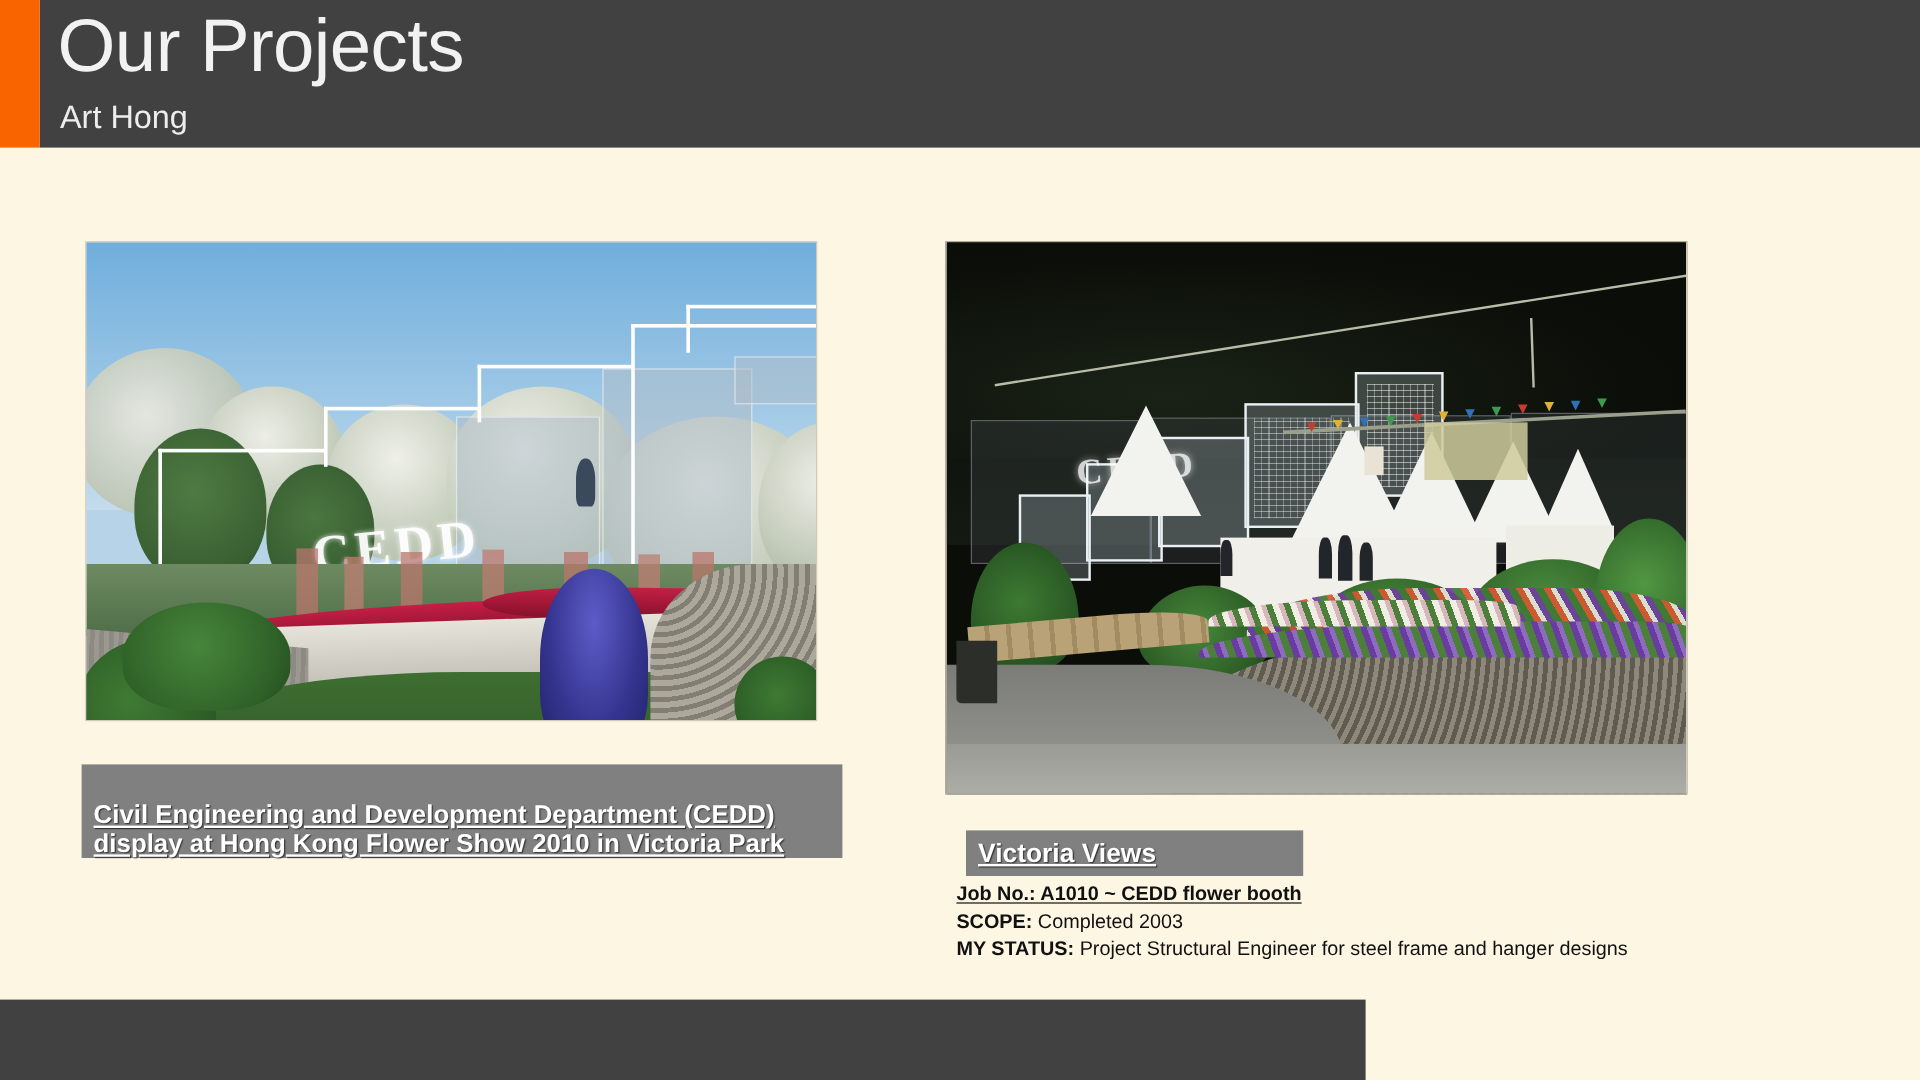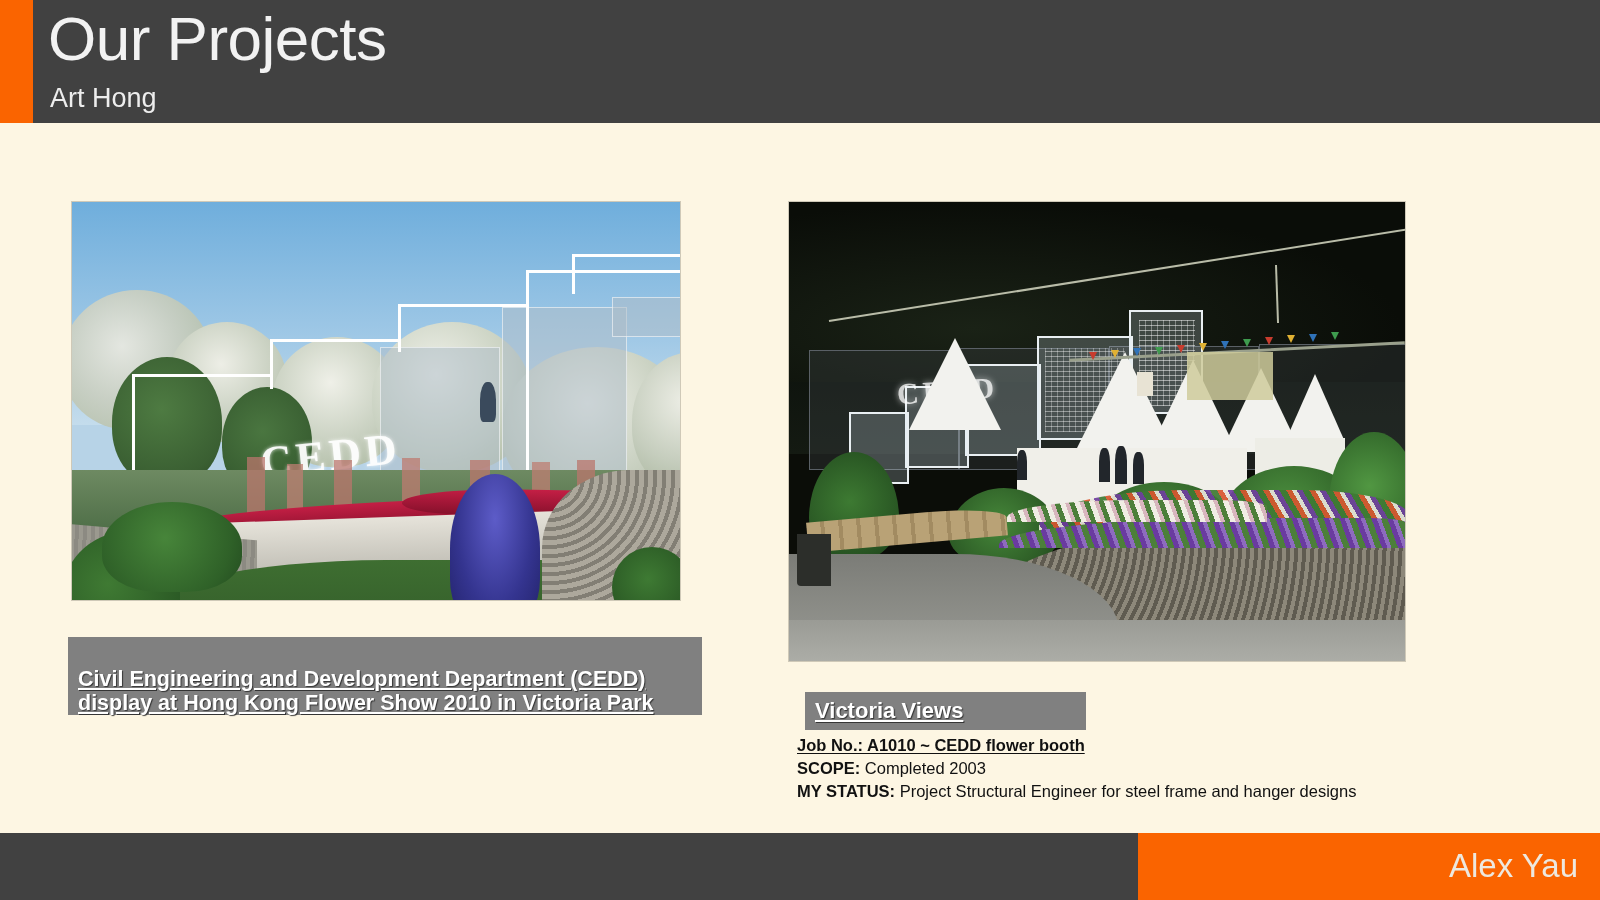--- a/index.html
+++ b/index.html
@@ -295,16 +295,13 @@
   <b>SCOPE:</b>
   <span>Completed 2003</span>
 </div>
 <div class="meta meta-scope">
   <b>MY STATUS:</b>
   <span>Project Structural Engineer for steel frame and hanger designs</span>
 </div>
 
 <div class="footer">
   <div class="footer-dark"></div>
-  <div class="footer-orange">
-    <div class="footer-name">Alex Yau</div>
-  </div>
 </div>
 
 </body></html>

